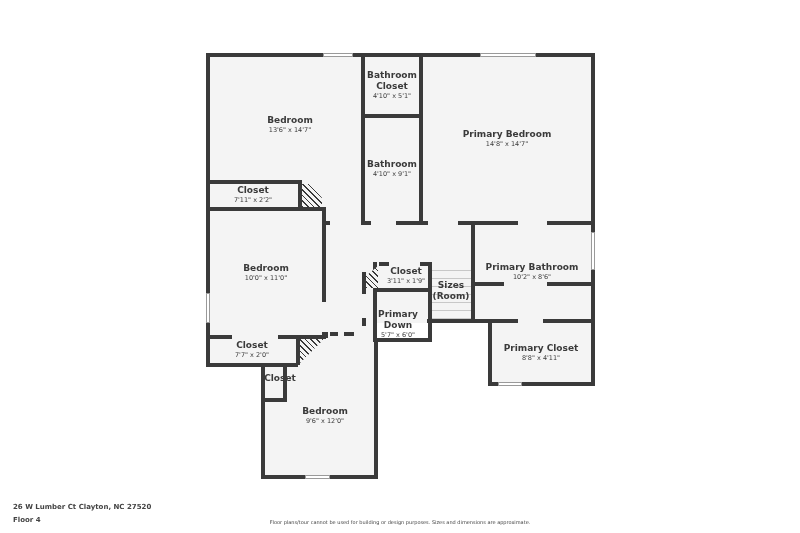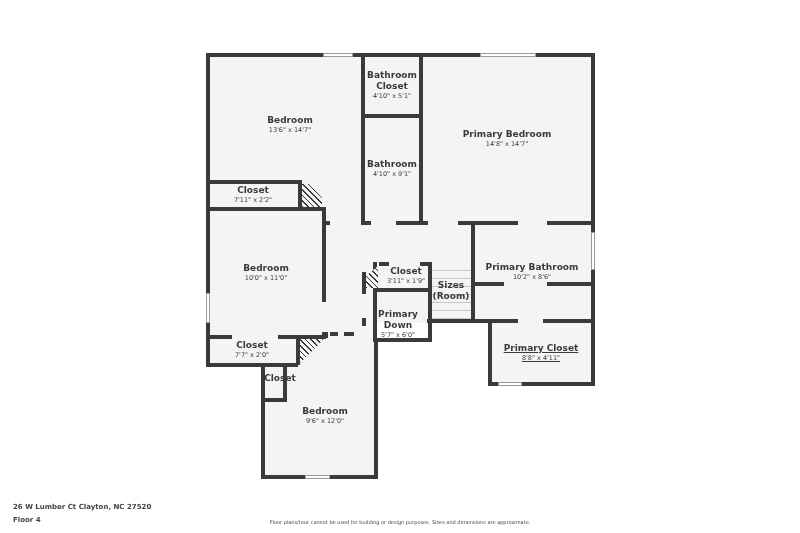--- a/index.html
+++ b/index.html
@@ -131,21 +131,21 @@
   </div>
   <div class="label" style="left:398px;top:324px;">
     <span class="name">Primary</span>
     <span class="name">Down</span>
     <span class="dim">5'7" x 6'0"</span>
   </div>
   <div class="label" style="left:252px;top:350px;">
     <span class="name">Closet</span>
     <span class="dim">7'7" x 2'0"</span>
   </div>
-  <div class="label" style="left:541px;top:353px;text-decoration:underline;">
+  <div class="label" style="left:541px;top:353px;">
     <span class="name">Primary Closet</span>
     <span class="dim">8'8" x 4'11"</span>
   </div>
   <div class="label" style="left:280px;top:378px;">
     <span class="name">Closet</span>
   </div>
   <div class="label" style="left:325px;top:416px;">
     <span class="name">Bedroom</span>
     <span class="dim">9'6" x 12'0"</span>
   </div>

